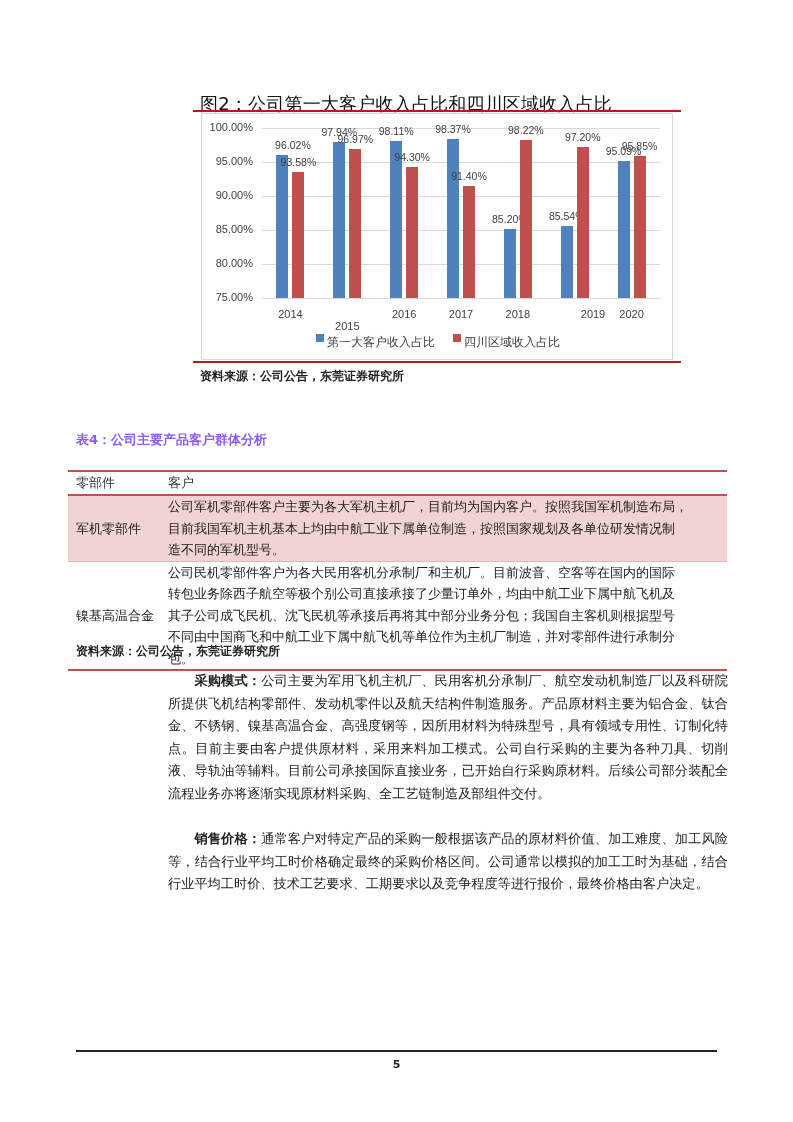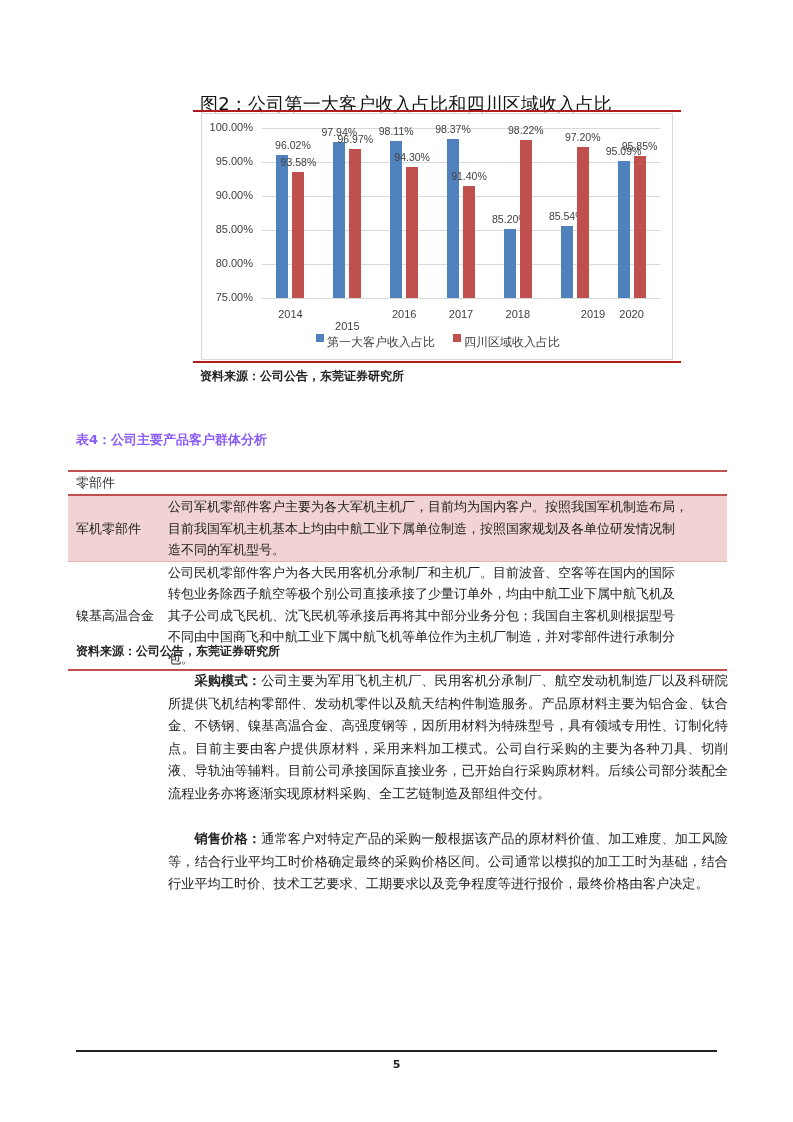--- a/index.html
+++ b/index.html
@@ -101,20 +101,21 @@
 </div>
 
 <div class="red-rule" style="left:193px; top:361px; width:488px;"></div>
 <div class="abs source" style="left:200px; top:368px;">资料来源：公司公告，东莞证券研究所</div>
 
 <div class="abs tbl-title">表4：公司主要产品客户群体分析</div>
 <div class="abs tbl">
   <div class="tbl-rule"></div>
   <div class="tbl-head">
     <div class="cell-name">零部件</div>
+    <div class="cell-desc">客户</div>
   </div>
   <div class="tbl-rule"></div>
   <div class="tbl-row row-mil">
     <div class="cell-name">军机零部件</div>
     <div class="cell-desc">
       <div>公司军机零部件客户主要为各大军机主机厂，目前均为国内客户。按照我国军机制造布局，</div>
       <div>目前我国军机主机基本上均由中航工业下属单位制造，按照国家规划及各单位研发情况制</div>
       <div>造不同的军机型号。</div>
     </div>
   </div>

